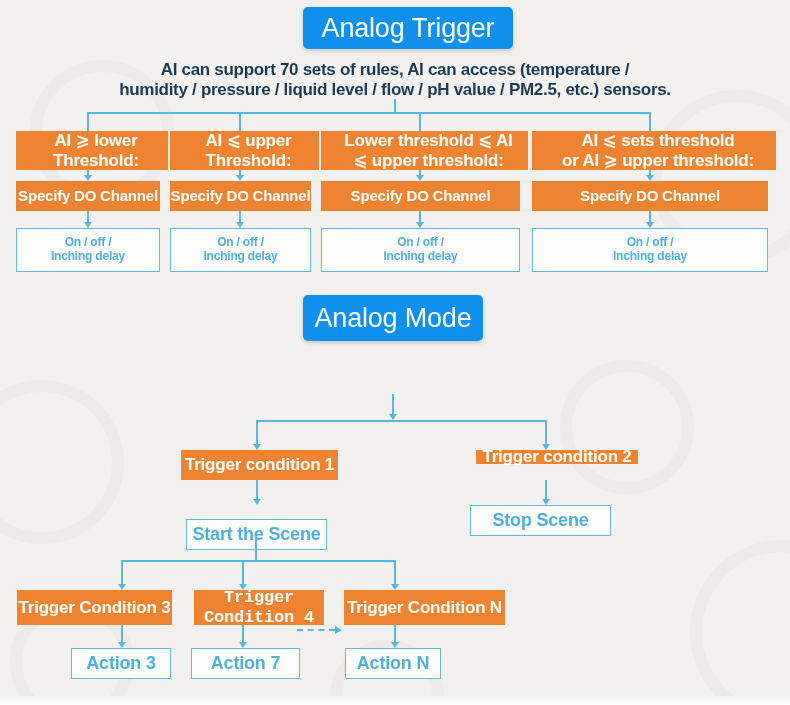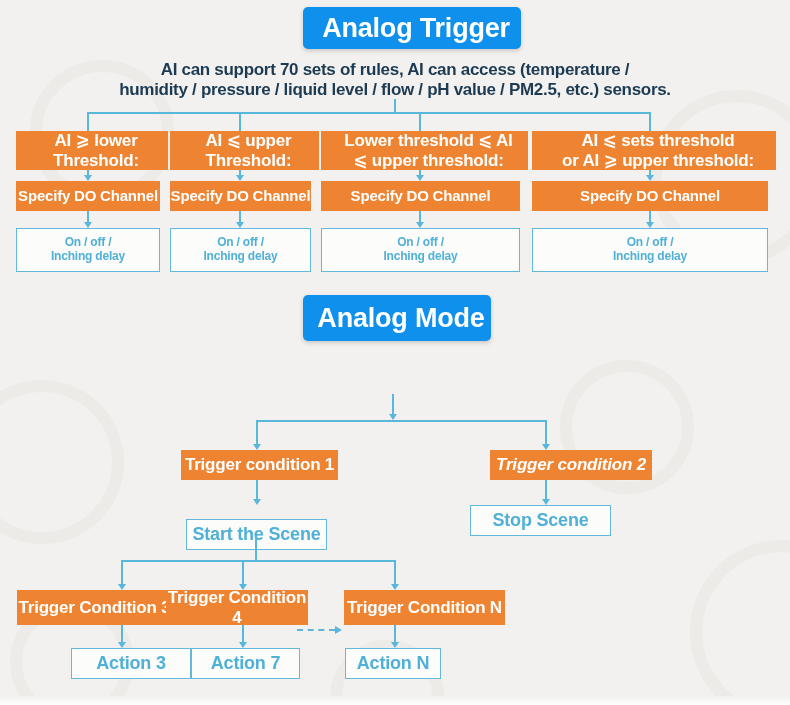--- a/index.html
+++ b/index.html
@@ -9,22 +9,22 @@
     font-family:"Liberation Sans","DejaVu Sans",sans-serif;
   }
   
   .orn{position:absolute;border-radius:50%;border:12px solid rgba(205,197,184,0.14);z-index:0;}
   .bottom-fade{position:absolute;left:0;bottom:0;width:790px;height:9px;
     background:linear-gradient(#f2f1ef,#ffffff);z-index:2;}
   .z{z-index:3;}
   .hdr{
     position:absolute;background:#0f90ed;color:#ffffff;
     display:flex;align-items:center;justify-content:center;
-    font-weight:bold;font-size:27px;letter-spacing:-0.2px;
-    border-radius:5px;box-shadow:0 2px 4px rgba(80,80,80,0.25);padding-left:8px;
+    font-weight:normal;font-size:27px;letter-spacing:-0.2px;
+    border-radius:5px;box-shadow:0 2px 4px rgba(80,80,80,0.25);
   }
   .para{
     position:absolute;left:0;width:790px;text-align:center;
     color:#1c3a52;font-size:17px;font-weight:bold;letter-spacing:-0.3px;
     line-height:1.18;white-space:pre-line;
   }
   .obox{
     position:absolute;background:#ee8431;color:#ffffff;
     display:flex;align-items:center;justify-content:center;text-align:center;
     font-weight:bold;white-space:pre-line;line-height:1.12;letter-spacing:-0.2px;
@@ -121,50 +121,50 @@
 
   <div class="vline z" style="left:392px;top:394px;height:21px;"></div>
   <div class="ah-down z" style="left:389px;top:414px;"></div>
   <div class="hline z" style="left:256px;top:420px;width:291px;"></div>
   <div class="vline z" style="left:256px;top:422px;height:22px;"></div>
   <div class="ah-down z" style="left:253px;top:444px;"></div>
   <div class="vline z" style="left:545px;top:422px;height:22px;"></div>
   <div class="ah-down z" style="left:542px;top:444px;"></div>
 
   <div class="obox tc z" style="left:181px;top:450px;width:157px;height:30px;">Trigger condition 1</div>
-  <div class="obox tc z" style="left:490px;top:450px;width:162px;height:30px;font-style:italic;">Trigger condition 2</div>
+  <div class="obox tc z" style="left:476px;top:450px;width:162px;height:14px;">Trigger condition 2</div>
 
   <div class="vline z" style="left:256px;top:480px;height:19px;"></div>
   <div class="ah-down z" style="left:253px;top:499px;"></div>
   <div class="vline z" style="left:545px;top:480px;height:19px;"></div>
   <div class="ah-down z" style="left:542px;top:499px;"></div>
 
   <div class="wbox act z" style="left:186px;top:519px;width:141px;height:31px;">Start the Scene</div>
   <div class="wbox act z" style="left:470px;top:505px;width:141px;height:31px;">Stop Scene</div>
 
   <div class="vline z" style="left:255px;top:536px;height:25px;"></div>
   <div class="hline z" style="left:121px;top:560px;width:275px;"></div>
   <div class="vline z" style="left:121px;top:562px;height:22px;"></div>
   <div class="ah-down z" style="left:118px;top:584px;"></div>
   <div class="vline z" style="left:242px;top:562px;height:22px;"></div>
   <div class="ah-down z" style="left:239px;top:584px;"></div>
   <div class="vline z" style="left:394px;top:562px;height:22px;"></div>
   <div class="ah-down z" style="left:391px;top:584px;"></div>
 
   <div class="obox tc z" style="left:17px;top:590px;width:155px;height:35px;">Trigger Condition 3</div>
-  <div class="obox tc z" style="left:166px;top:590px;width:142px;height:35px;">Trigger Condition 4</div>
+  <div class="obox tc z" style="left:194px;top:590px;width:130px;height:35px;font-family:Liberation Mono, monospace;">Trigger Condition 4</div>
   <div class="obox tc z" style="left:344px;top:590px;width:161px;height:35px;">Trigger Condition N</div>
 
   <div class="dashline z" style="left:297px;top:629px;width:38px;"></div>
   <div class="ah-right z" style="left:335px;top:626px;"></div>
 
   <div class="vline z" style="left:121px;top:625px;height:17px;"></div>
   <div class="ah-down z" style="left:118px;top:642px;"></div>
   <div class="vline z" style="left:242px;top:625px;height:17px;"></div>
   <div class="ah-down z" style="left:239px;top:642px;"></div>
   <div class="vline z" style="left:394px;top:625px;height:17px;"></div>
   <div class="ah-down z" style="left:391px;top:642px;"></div>
 
-  <div class="wbox act z" style="left:71px;top:648px;width:120px;height:31px;">Action 3</div>
+  <div class="wbox act z" style="left:71px;top:648px;width:100px;height:31px;">Action 3</div>
   <div class="wbox act z" style="left:191px;top:648px;width:109px;height:31px;">Action 7</div>
   <div class="wbox act z" style="left:345px;top:648px;width:96px;height:31px;">Action N</div>
 
 </div>
 
 </body></html>

